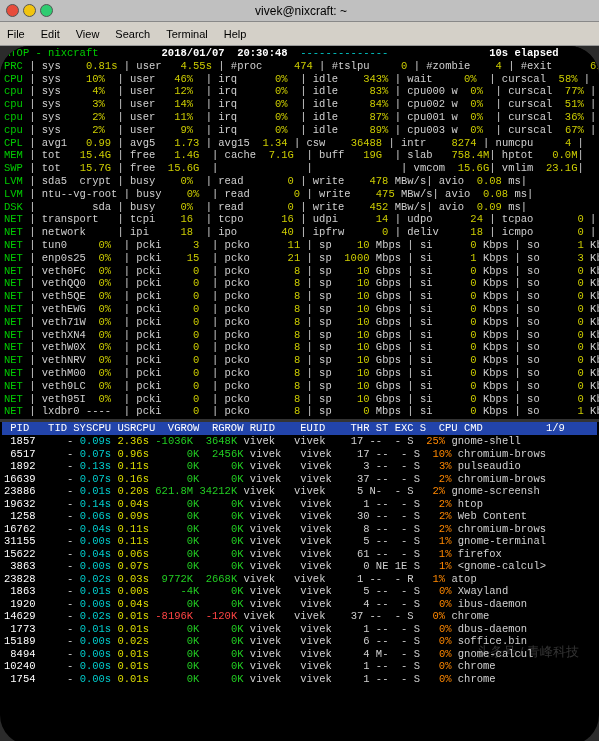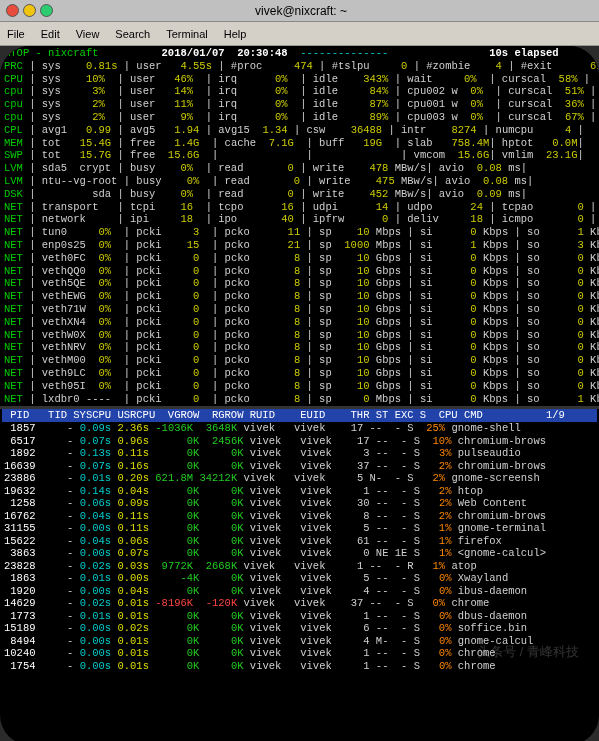--- a/index.html
+++ b/index.html
@@ -162,25 +162,26 @@
 
 <div id="terminal">
   <div id="top-area">
 
     <div class="term-line"><span class="green">ATOP - nixcraft</span>          <span class="white-b">2018/01/07  20:30:48</span>  <span class="cyan">--------------</span>                <span class="white-b">10s elapsed</span></div>
 
     <div class="term-line"><span class="green">PRC</span> | sys    <span class="yellow">0.81s</span> | user   <span class="yellow">4.55s</span> | #proc     <span class="yellow">474</span> | #tslpu     <span class="yellow">0</span> | #zombie    <span class="yellow">4</span> | #exit      <span class="yellow">61</span> |</div>
 
     <div class="term-line"><span class="green">CPU</span> | sys    <span class="yellow">10%</span>  | user   <span class="yellow">46%</span>  | irq      <span class="yellow">0%</span>  | idle    <span class="yellow">343%</span> | wait     <span class="yellow">0%</span>  | curscal  <span class="yellow">58%</span> |</div>
 
+    <div class="term-line"><span class="green">cpu</span> | sys     <span class="yellow">4%</span>  | user   <span class="yellow">12%</span>  | irq      <span class="yellow">0%</span>  | idle     <span class="yellow">83%</span> | cpu000 w  <span class="yellow">0%</span>  | curscal  <span class="yellow">77%</span> |</div>
     <div class="term-line"><span class="green">cpu</span> | sys     <span class="yellow">3%</span>  | user   <span class="yellow">14%</span>  | irq      <span class="yellow">0%</span>  | idle     <span class="yellow">84%</span> | cpu002 w  <span class="yellow">0%</span>  | curscal  <span class="yellow">51%</span> |</div>
     <div class="term-line"><span class="green">cpu</span> | sys     <span class="yellow">2%</span>  | user   <span class="yellow">11%</span>  | irq      <span class="yellow">0%</span>  | idle     <span class="yellow">87%</span> | cpu001 w  <span class="yellow">0%</span>  | curscal  <span class="yellow">36%</span> |</div>
     <div class="term-line"><span class="green">cpu</span> | sys     <span class="yellow">2%</span>  | user    <span class="yellow">9%</span>  | irq      <span class="yellow">0%</span>  | idle     <span class="yellow">89%</span> | cpu003 w  <span class="yellow">0%</span>  | curscal  <span class="yellow">67%</span> |</div>
 
-    <div class="term-line"><span class="green">CPL</span> | avg1   <span class="yellow">0.99</span> | avg5   <span class="yellow">1.94</span> | avg15  <span class="yellow">1.34</span> | csw    <span class="yellow">36488</span> | intr    <span class="yellow">8274</span> | numcpu     <span class="yellow">4</span> |</div>
+    <div class="term-line"><span class="green">CPL</span> | avg1   <span class="yellow">0.99</span> | avg5   <span class="yellow">1.73</span> | avg15  <span class="yellow">1.34</span> | csw    <span class="yellow">36488</span> | intr    <span class="yellow">8274</span> | numcpu     <span class="yellow">4</span> |</div>
 
     <div class="term-line"><span class="green">MEM</span> | tot   <span class="yellow">15.4G</span> | free   <span class="yellow">1.4G</span>  | cache  <span class="yellow">7.1G</span>  | buff   <span class="yellow">19G</span>  | slab   <span class="yellow">758.4M</span>| hptot   <span class="yellow">0.0M</span>|</div>
 
     <div class="term-line"><span class="green">SWP</span> | tot   <span class="yellow">15.7G</span> | free  <span class="yellow">15.6G</span>  |              |              | vmcom  <span class="yellow">15.6G</span>| vmlim  <span class="yellow">23.1G</span>|</div>
 
     <div class="term-line"><span class="green">LVM</span> | sda5  crypt | busy    <span class="yellow">0%</span>  | read       <span class="yellow">0</span> | write    <span class="yellow">478</span> MBw/s| avio  <span class="yellow">0.08</span> ms|</div>
     <div class="term-line"><span class="green">LVM</span> | ntu--vg-root | busy    <span class="yellow">0%</span>  | read       <span class="yellow">0</span> | write    <span class="yellow">475</span> MBw/s| avio  <span class="yellow">0.08</span> ms|</div>
 
     <div class="term-line"><span class="green">DSK</span> |         sda | busy    <span class="yellow">0%</span>  | read       <span class="yellow">0</span> | write    <span class="yellow">452</span> MBw/s| avio  <span class="yellow">0.09</span> ms|</div>
 

